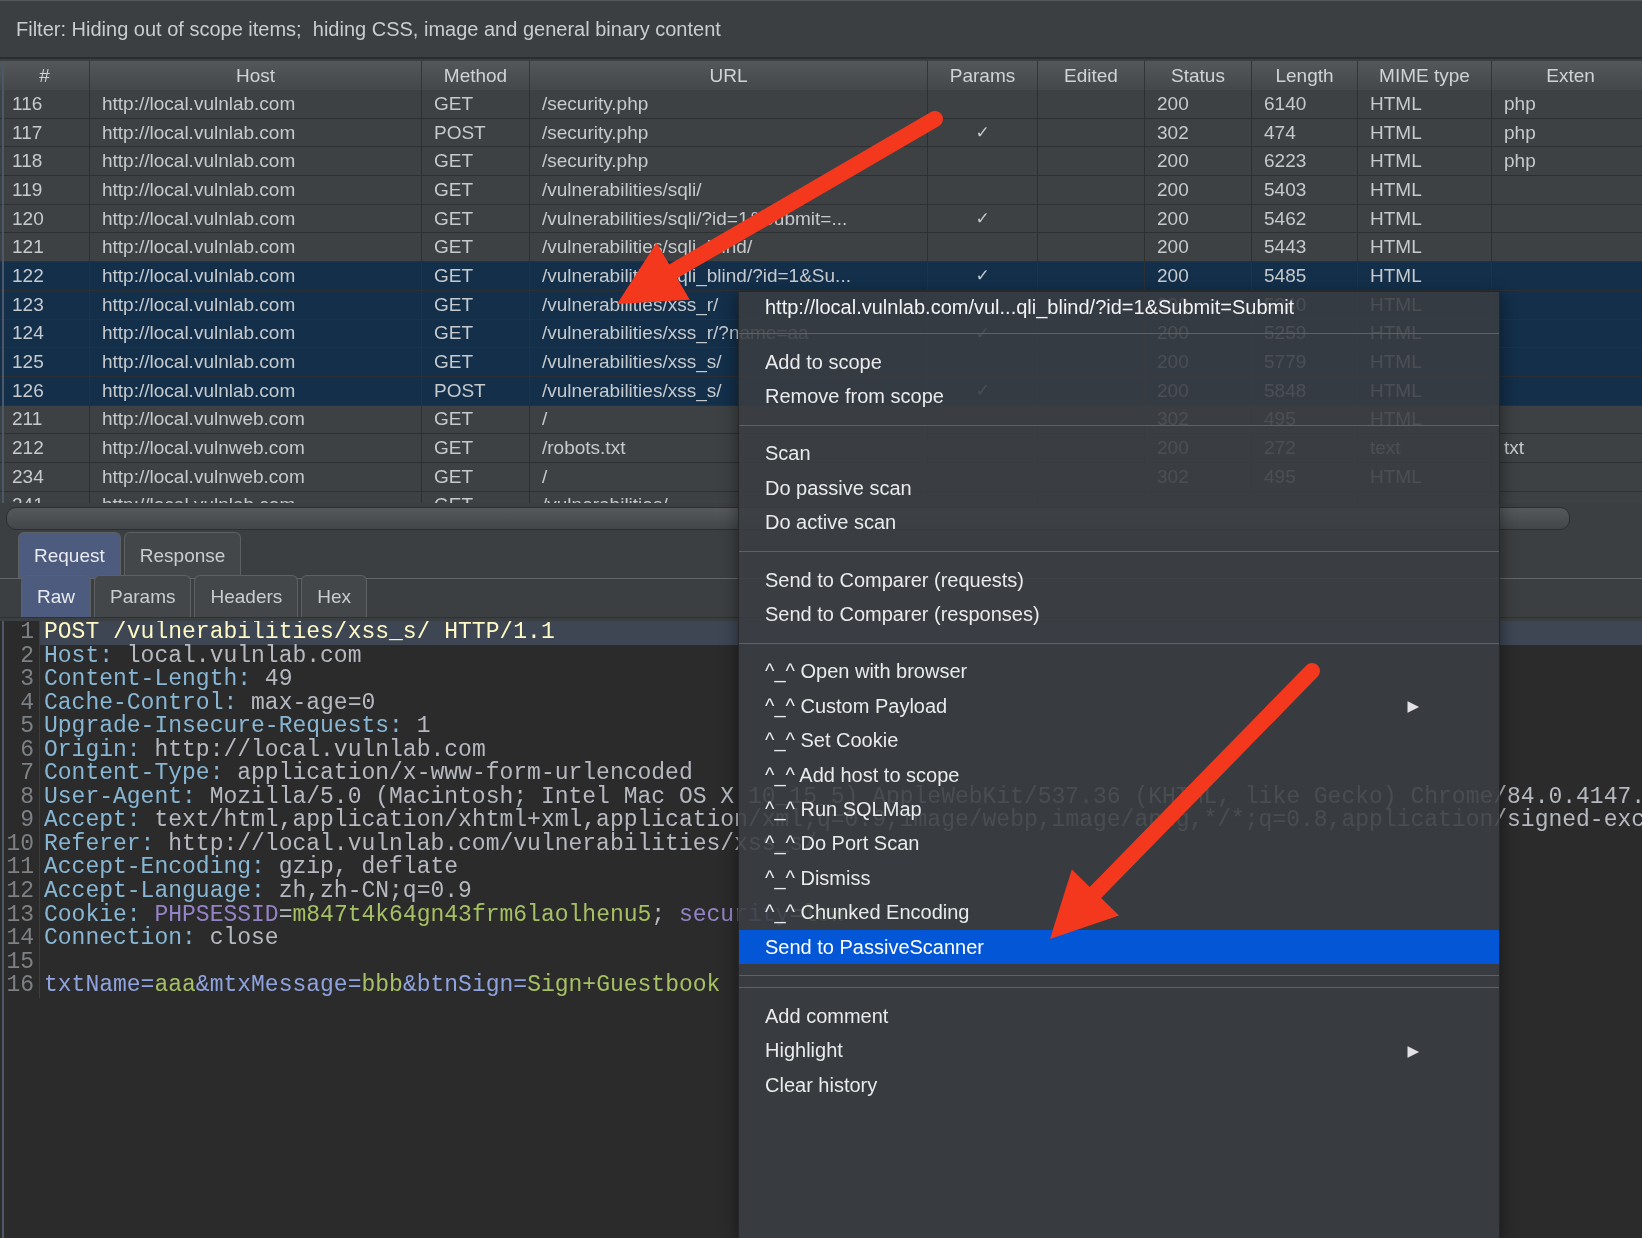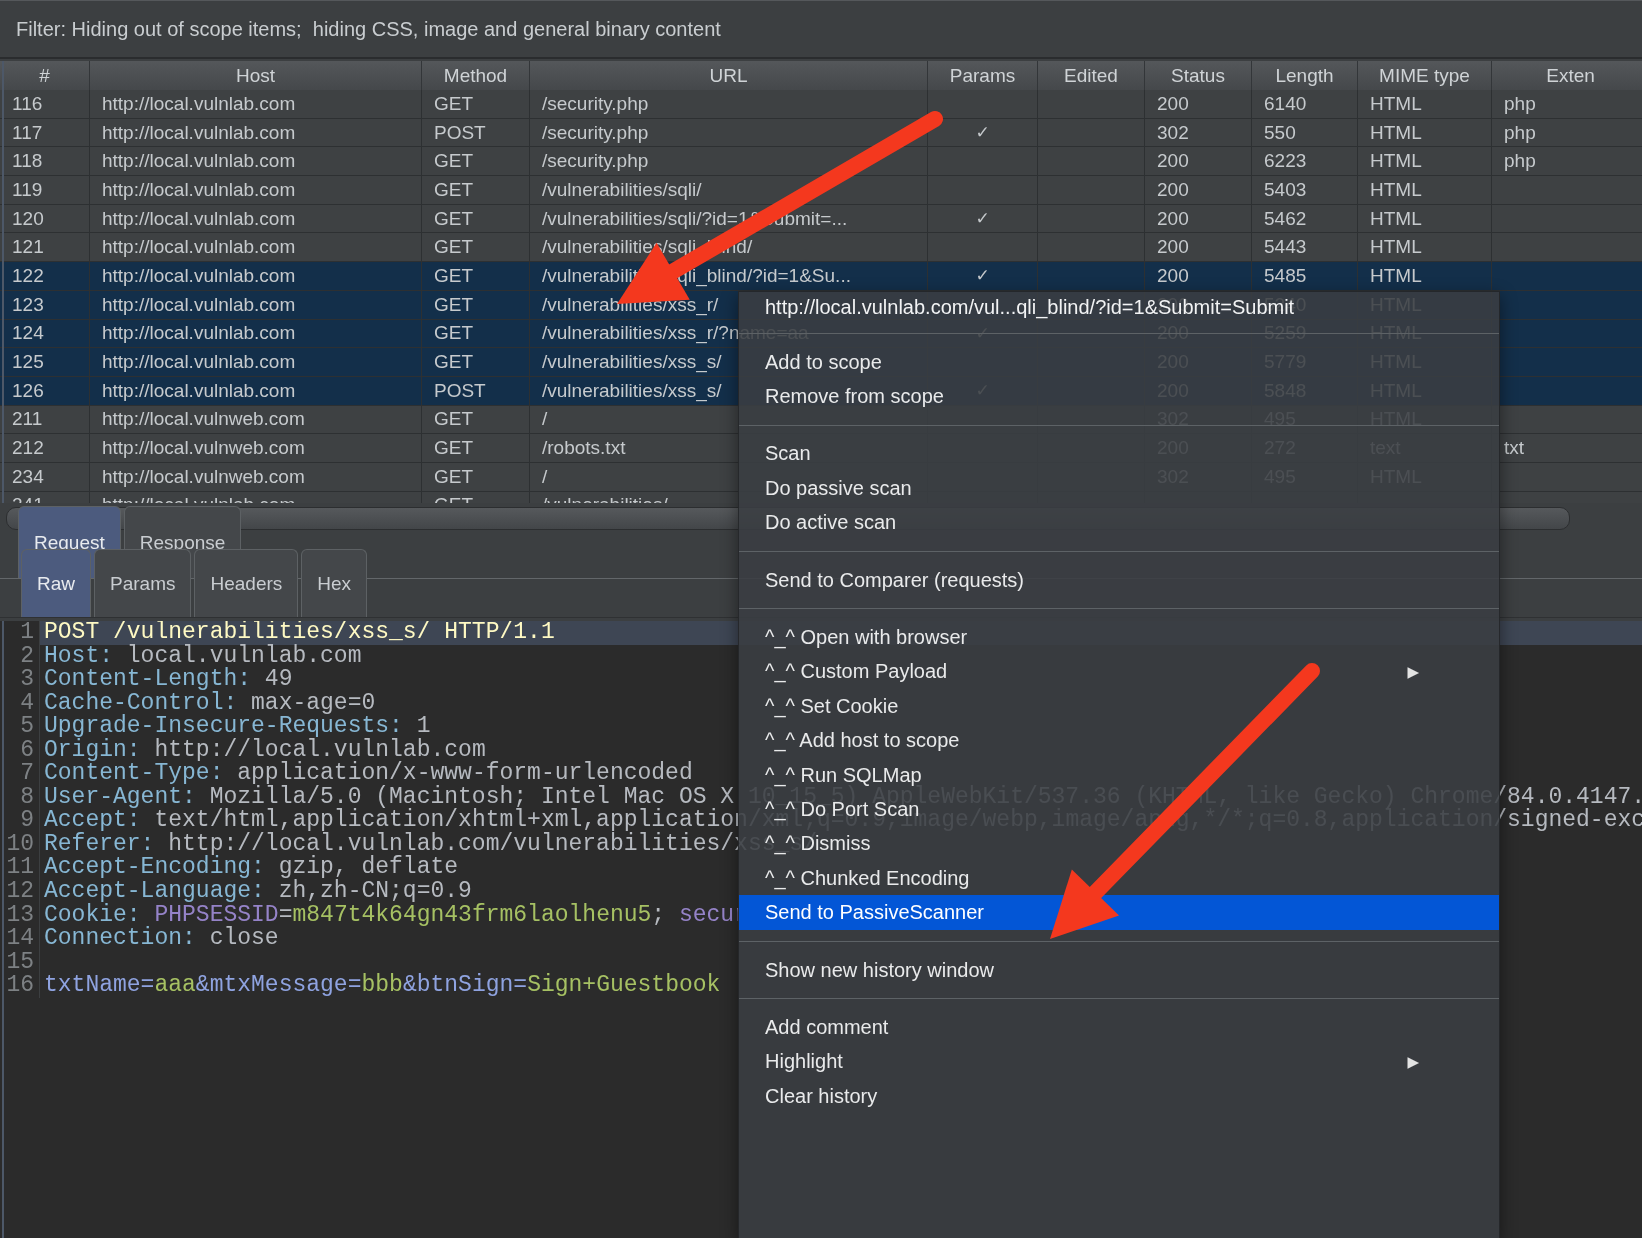--- a/index.html
+++ b/index.html
@@ -22,21 +22,21 @@
       border-right:1px solid #2d3032;border-bottom:1px solid #2d3032;box-sizing:border-box;padding-left:12px;}
   .td.center{justify-content:center;padding-left:0;}
   .td.chk{font-size:17px;color:#c4c8cb;}
   
   #hscroll{position:absolute;left:6px;top:506px;width:1562px;height:21px;border-radius:10px;
            background:linear-gradient(#56595c,#434649);border:1px solid #2c2e30;}
   
   .tabrow{position:absolute;display:flex;align-items:flex-end;}
   #tabs-main{left:18px;top:540px;height:38px;}
   #tabs-sub{left:21px;top:583px;height:34px;}
-  .tab{display:flex;align-items:center;height:100%;padding:17px 15px;margin-right:3px;
+  .tab{display:flex;align-items:center;height:100%;padding:4px 15px;margin-right:3px;
        border:1px solid #5d6164;border-bottom:none;border-radius:6px 6px 0 0;background:#44474a;
        color:#c9cdd1;font-size:19px;}
   .tab.on{background:var(--tab,#4c5b7e);color:#e8ebef;}
   #tabline1{position:absolute;left:0;top:577px;width:1642px;height:1px;background:#63676a;}
   #tabline2{position:absolute;left:0;top:616px;width:1642px;height:1px;background:#2f3133;}
   
   #editor{position:absolute;left:0;top:620px;width:1642px;height:618px;background:#2b2b2b;overflow:hidden;
           font-family:"Liberation Mono",monospace;font-size:23px;line-height:23.55px;}
   .eline{display:flex;height:23.55px;white-space:pre;}
   .ln{width:34px;flex:0 0 34px;text-align:right;padding-right:5px;color:#7d8184;
@@ -94,21 +94,21 @@
           <div class="td" style="width: 158px; flex: 0 0 158px;">php</div>
         </div>
         <div class="tr">
           <div class="td" style="width: 90px; flex: 0 0 90px;">117</div>
           <div class="td" style="width: 332px; flex: 0 0 332px;">http://local.vulnlab.com</div>
           <div class="td" style="width: 108px; flex: 0 0 108px;">POST</div>
           <div class="td" style="width: 398px; flex: 0 0 398px;">/security.php</div>
           <div class="td center chk" style="width: 110px; flex: 0 0 110px;">✓</div>
           <div class="td" style="width: 107px; flex: 0 0 107px;"></div>
           <div class="td" style="width: 107px; flex: 0 0 107px;">302</div>
-          <div class="td" style="width: 106px; flex: 0 0 106px;">550</div>
+          <div class="td" style="width: 106px; flex: 0 0 106px;">474</div>
           <div class="td" style="width: 134px; flex: 0 0 134px;">HTML</div>
           <div class="td" style="width: 158px; flex: 0 0 158px;">php</div>
         </div>
         <div class="tr">
           <div class="td" style="width: 90px; flex: 0 0 90px;">118</div>
           <div class="td" style="width: 332px; flex: 0 0 332px;">http://local.vulnlab.com</div>
           <div class="td" style="width: 108px; flex: 0 0 108px;">GET</div>
           <div class="td" style="width: 398px; flex: 0 0 398px;">/security.php</div>
           <div class="td center chk" style="width: 110px; flex: 0 0 110px;"></div>
           <div class="td" style="width: 107px; flex: 0 0 107px;"></div>
@@ -304,32 +304,32 @@
       <div class="menu-title">http://local.vulnlab.com/vul...qli_blind/?id=1&amp;Submit=Submit</div>
       <div class="menu-sep"></div>
       <div class="menu-item">Add to scope</div>
       <div class="menu-item">Remove from scope</div>
       <div class="menu-sep"></div>
       <div class="menu-item">Scan</div>
       <div class="menu-item">Do passive scan</div>
       <div class="menu-item">Do active scan</div>
       <div class="menu-sep"></div>
       <div class="menu-item">Send to Comparer (requests)</div>
+      <div class="menu-item">Send to Comparer (responses)</div>
       <div class="menu-sep"></div>
       <div class="menu-item">^_^ Open with browser</div>
       <div class="menu-item">^_^ Custom Payload<span class="subarrow">▶</span></div>
       <div class="menu-item">^_^ Set Cookie</div>
       <div class="menu-item">^_^ Add host to scope</div>
       <div class="menu-item">^_^ Run SQLMap</div>
       <div class="menu-item">^_^ Do Port Scan</div>
       <div class="menu-item">^_^ Dismiss</div>
       <div class="menu-item">^_^ Chunked Encoding</div>
       <div class="menu-item hl">Send to PassiveScanner</div>
       <div class="menu-sep"></div>
-      <div class="menu-item">Show new history window</div>
       <div class="menu-sep"></div>
       <div class="menu-item">Add comment</div>
       <div class="menu-item">Highlight<span class="subarrow">▶</span></div>
       <div class="menu-item">Clear history</div>
     </div>
 
   <svg id="annotations" width="1642" height="1238">
       <g>
         <line x1="935" y1="118" x2="666.2690796783818" y2="274.3371706273565" stroke="#f4381e" stroke-width="16" stroke-linecap="round"></line>
         <polygon points="617,303 656.58976859294,241.79011335774697 689.7783078665271,298.8385214063995" fill="#f4381e"></polygon>

